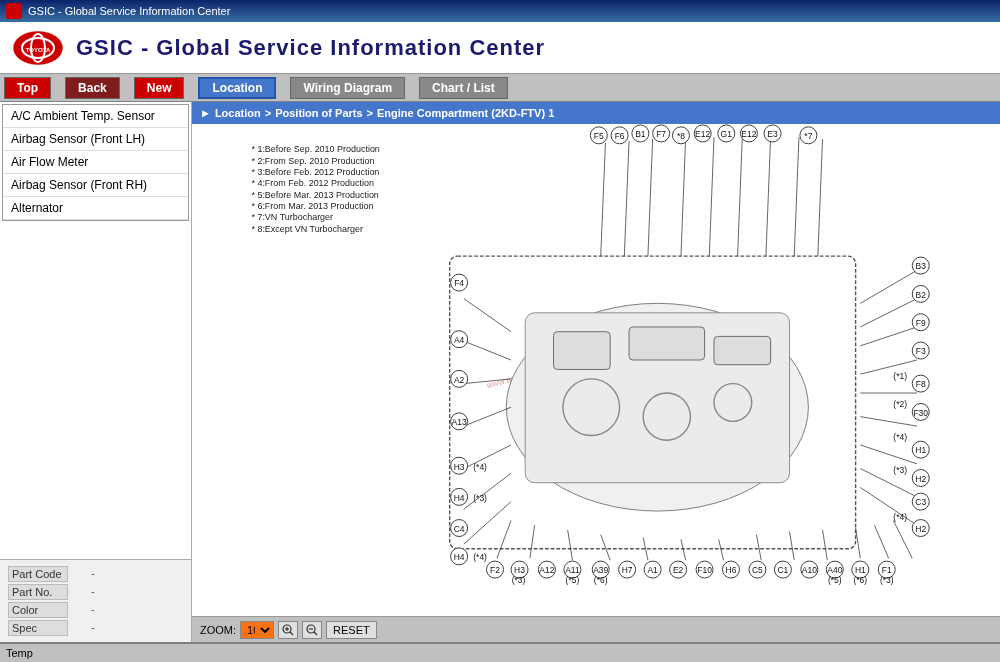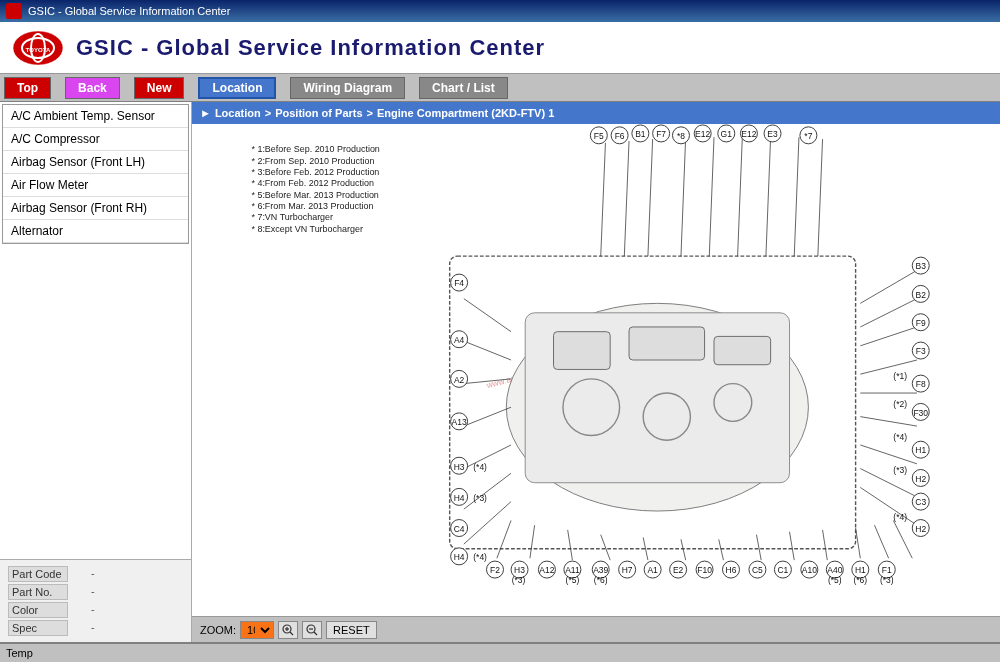--- a/index.html
+++ b/index.html
@@ -55,21 +55,21 @@
       font-size: 12px;
       font-weight: bold;
       border: 1px solid #666;
       cursor: pointer;
       color: white;
       height: 22px;
       display: flex;
       align-items: center;
     }
     .btn-top { background: #cc0000; }
-    .btn-back { background: #d946ef; text-align: center; }
+    .btn-back { background: #7f1d1d; text-align: center; }
     .btn-new { background: #cc0000; padding-left: 12px; }
     .btn-location { background: #4477cc; border: 2px solid #2255aa; }
     .btn-wiring { background: #888; }
     .btn-chart { background: #888; }
 
     
     .main-content {
       display: flex;
       height: calc(662px - 22px - 52px - 28px - 20px);
     }
@@ -265,21 +265,20 @@
   <button class="toolbar-btn btn-chart">Chart / List</button>
 </div>
 
 <div class="main-content">
 
   <div class="sidebar">
     <div class="sidebar-container">
       <div class="sidebar-items-wrap">
         <div class="sidebar-list">
           <div class="sidebar-item">A/C Ambient Temp. Sensor</div>
-          <div class="sidebar-item">A/C Compressor</div>
           <div class="sidebar-item">Airbag Sensor (Front LH)</div>
           <div class="sidebar-item">Air Flow Meter</div>
           <div class="sidebar-item">Airbag Sensor (Front RH)</div>
           <div class="sidebar-item">Alternator</div>
         </div>
       </div>
     </div>
 
     <div class="part-info">
       <div class="part-info-row">

